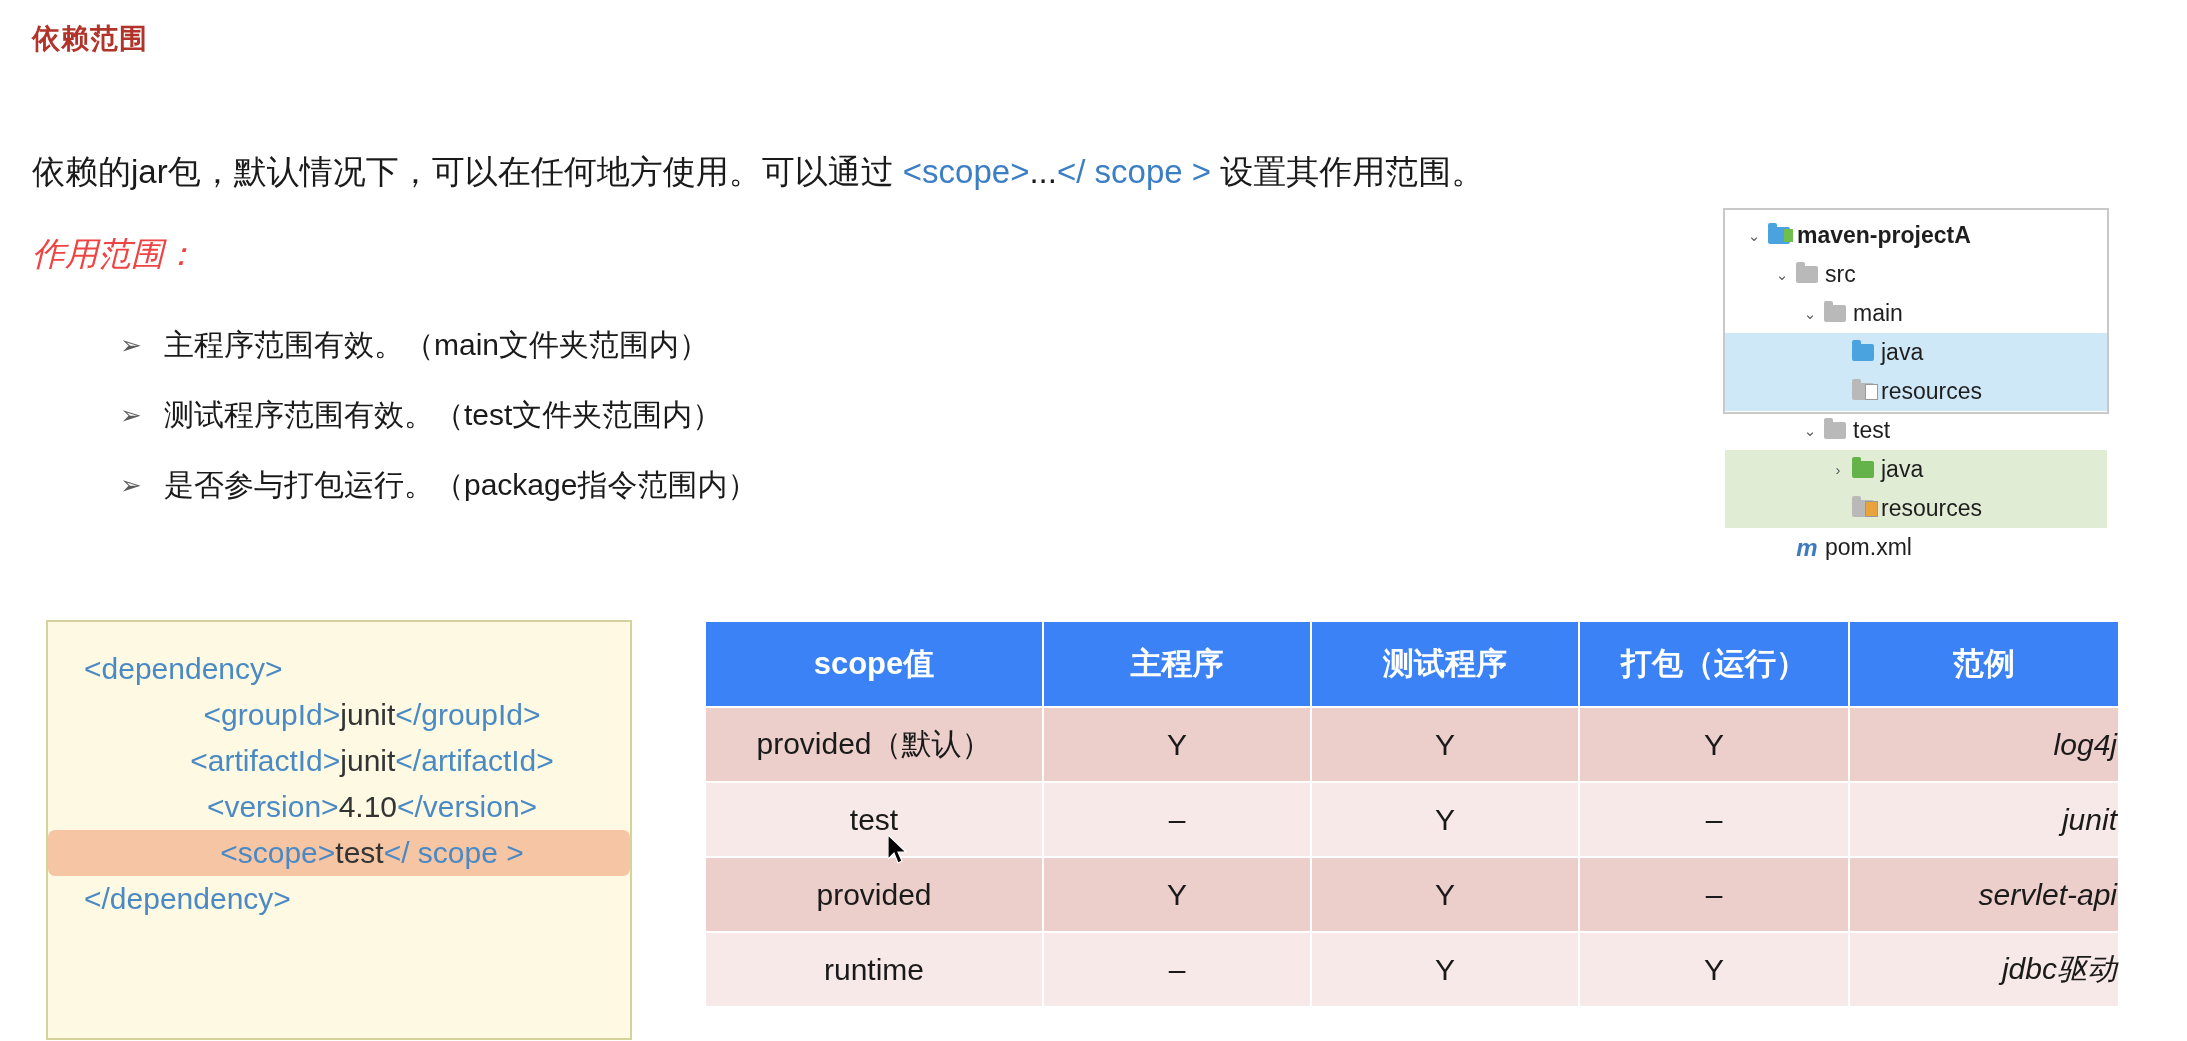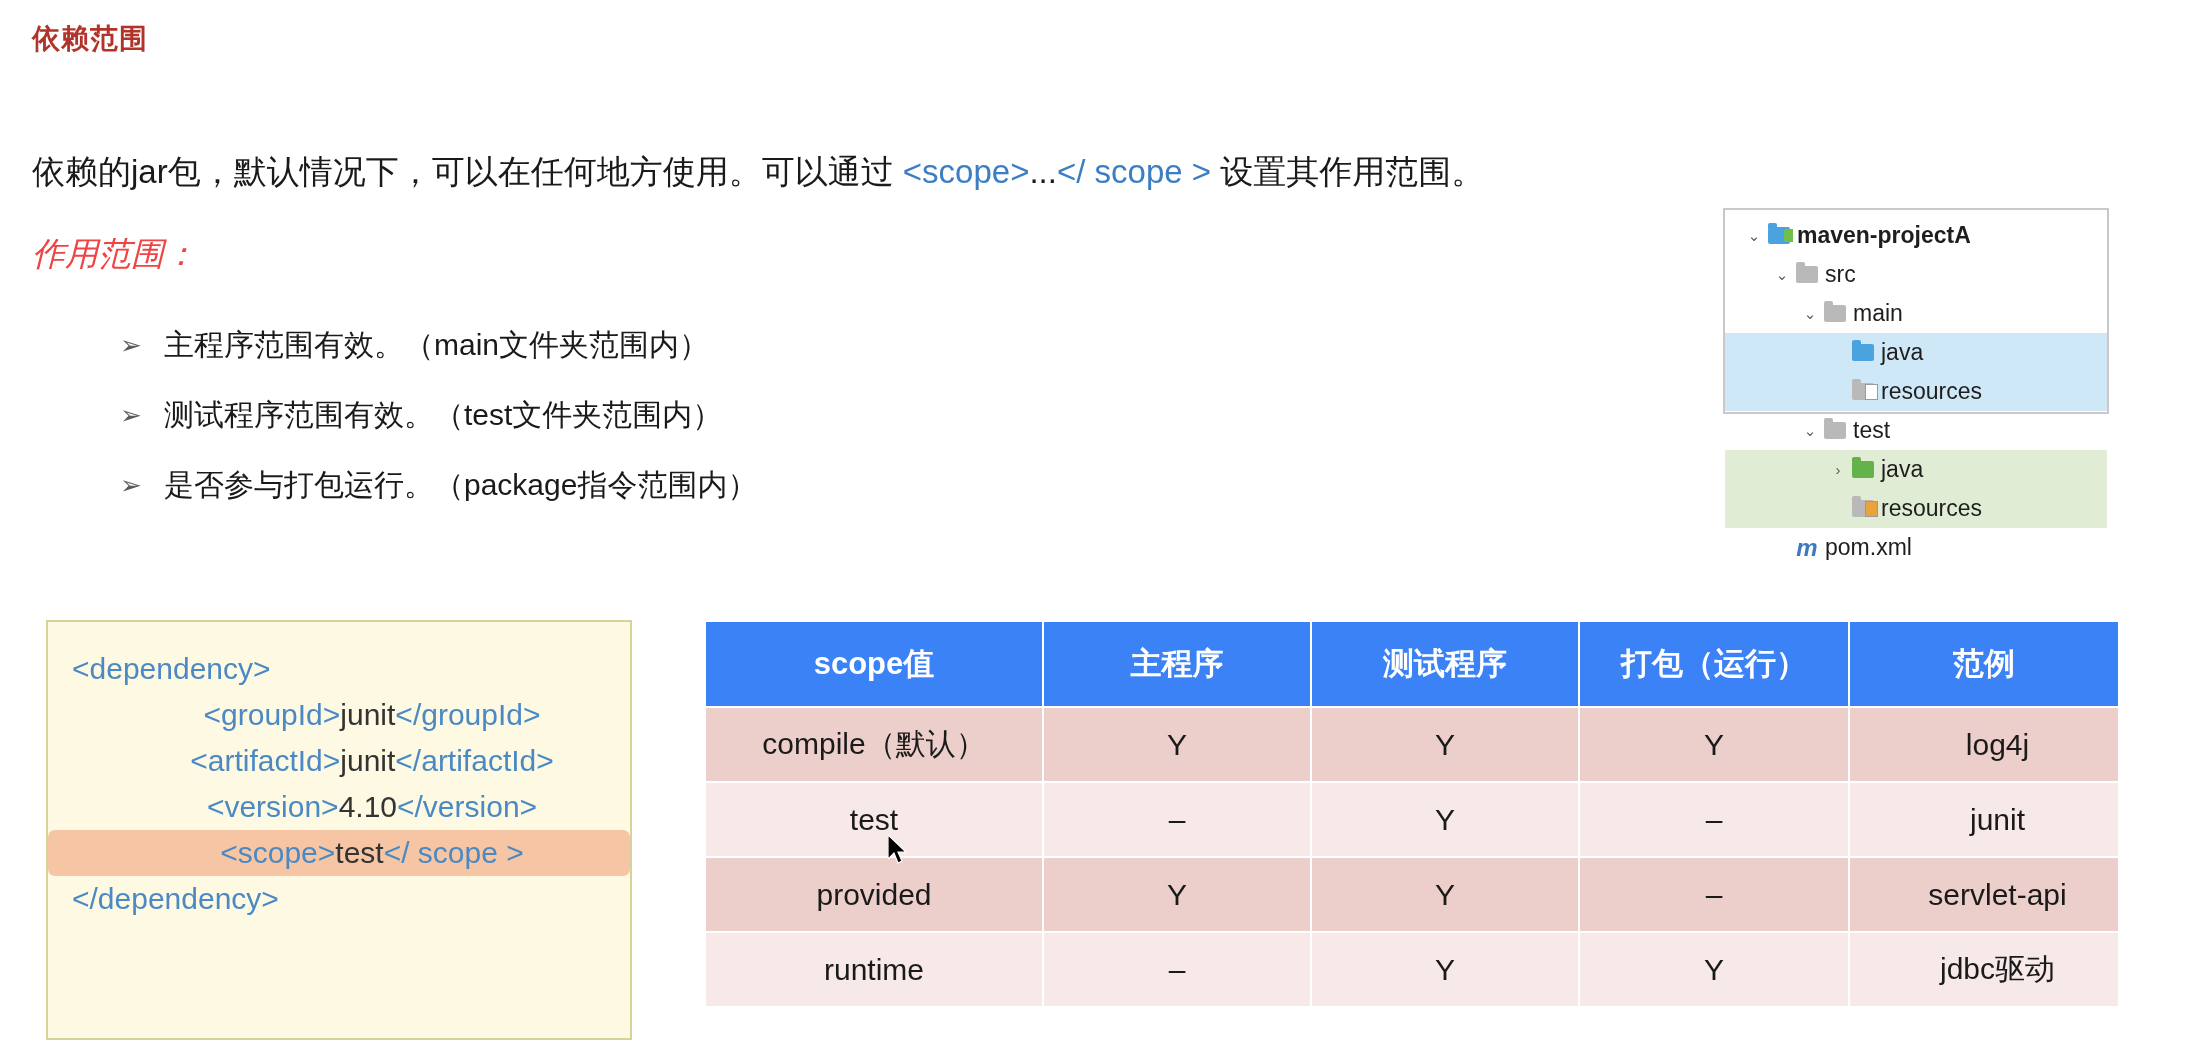--- a/index.html
+++ b/index.html
@@ -175,21 +175,21 @@
     border: 2px solid #d5d29a;
     background: #fdf9e2;
     box-sizing: border-box;
     padding: 24px 0 0 0;
   }
   .code-line {
     font-size: 30px;
     line-height: 46px;
     height: 46px;
     white-space: nowrap;
-    padding-left: 24px;
+    padding-left: 36px;
     color: #333;
     font-family: "Liberation Sans", sans-serif;
   }
   .code-line.indent { padding-left: 66px; text-align: center; }
   .code-line.hl {
     background: #f6c6a4;
     border-radius: 7px;
   }
   .tag { color: #4a89c4; }
 
@@ -211,21 +211,21 @@
   }
   .scope-table td {
     font-size: 30px;
     height: 71px;
     text-align: center;
     border: 2px solid #ffffff;
     color: #1a1a1a;
   }
   .scope-table tr.odd td { background: #eccfcb; }
   .scope-table tr.even td { background: #f7e9e7; }
-  .scope-table td.left-col { text-align: center; padding-left: 28px; }
+  .scope-table td.left-col { text-align: right; padding-left: 28px; font-style: italic; }
   .col-1 { width: 338px; }
   .col-2 { width: 268px; }
   .col-3 { width: 268px; }
   .col-4 { width: 270px; }
   .col-5 { width: 270px; }
 
   
   .cursor {
     position: absolute;
     left: 888px;
@@ -370,21 +370,21 @@
     <tr>
       <th>scope值</th>
       <th>主程序</th>
       <th>测试程序</th>
       <th>打包（运行）</th>
       <th>范例</th>
     </tr>
   </thead>
   <tbody>
     <tr class="odd">
-      <td>compile（默认）</td>
+      <td>provided（默认）</td>
       <td>Y</td>
       <td>Y</td>
       <td>Y</td>
       <td class="left-col">log4j</td>
     </tr>
     <tr class="even">
       <td>test</td>
       <td>–</td>
       <td>Y</td>
       <td>–</td>

